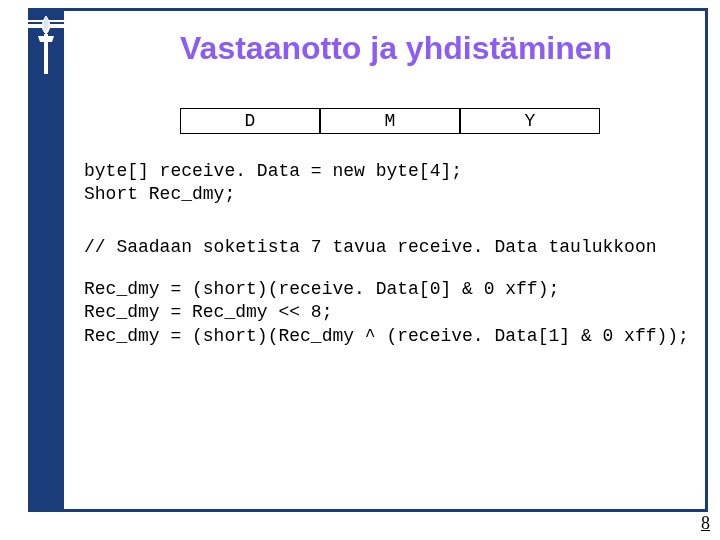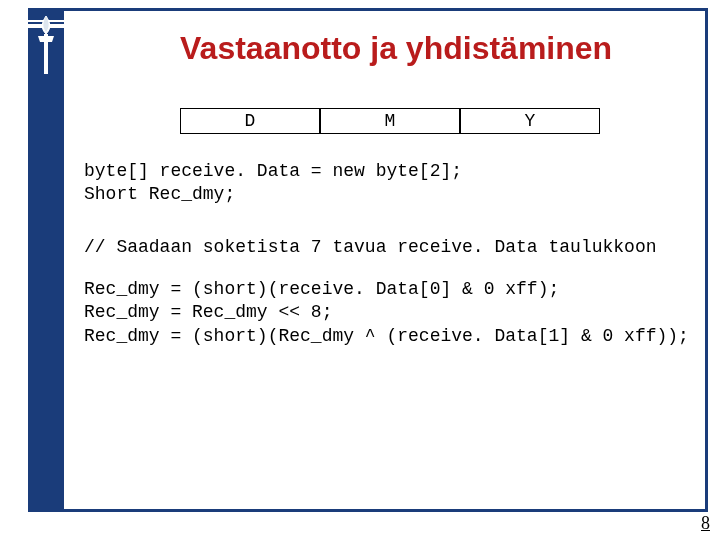--- a/index.html
+++ b/index.html
@@ -50,21 +50,21 @@
     line-height: 1.15;
     z-index: 4;
   }
   .title {
     position: absolute;
     top: 30px;
     left: 180px;
     right: 20px;
     font-size: 32px;
     font-weight: bold;
-    color: #b91c1c;
+    color: #8b5cf6;
     z-index: 4;
   }
   .table-wrap {
     position: absolute;
     top: 108px;
     left: 180px;
     width: 420px;
     z-index: 4;
   }
   .table-row {
@@ -126,20 +126,20 @@
 <div class="title">Vastaanotto ja yhdistäminen</div>
 
 <div class="table-wrap">
   <div class="table-row">
     <div class="table-cell">D</div>
     <div class="table-cell">M</div>
     <div class="table-cell">Y</div>
   </div>
 </div>
 
-<div class="code code1">byte[] receive. Data = new byte[2];
+<div class="code code1">byte[] receive. Data = new byte[4];
 Short Rec_dmy;</div>
 <div class="code code2">// Saadaan soketista 7 tavua receive. Data taulukkoon</div>
 <div class="code code3">Rec_dmy = (short)(receive. Data[0] &amp; 0 xff);
 Rec_dmy = Rec_dmy &lt;&lt; 8;
 Rec_dmy = (short)(Rec_dmy ^ (receive. Data[1] &amp; 0 xff));</div>
 
 <div class="page-num">8</div>
 
 </body></html>

